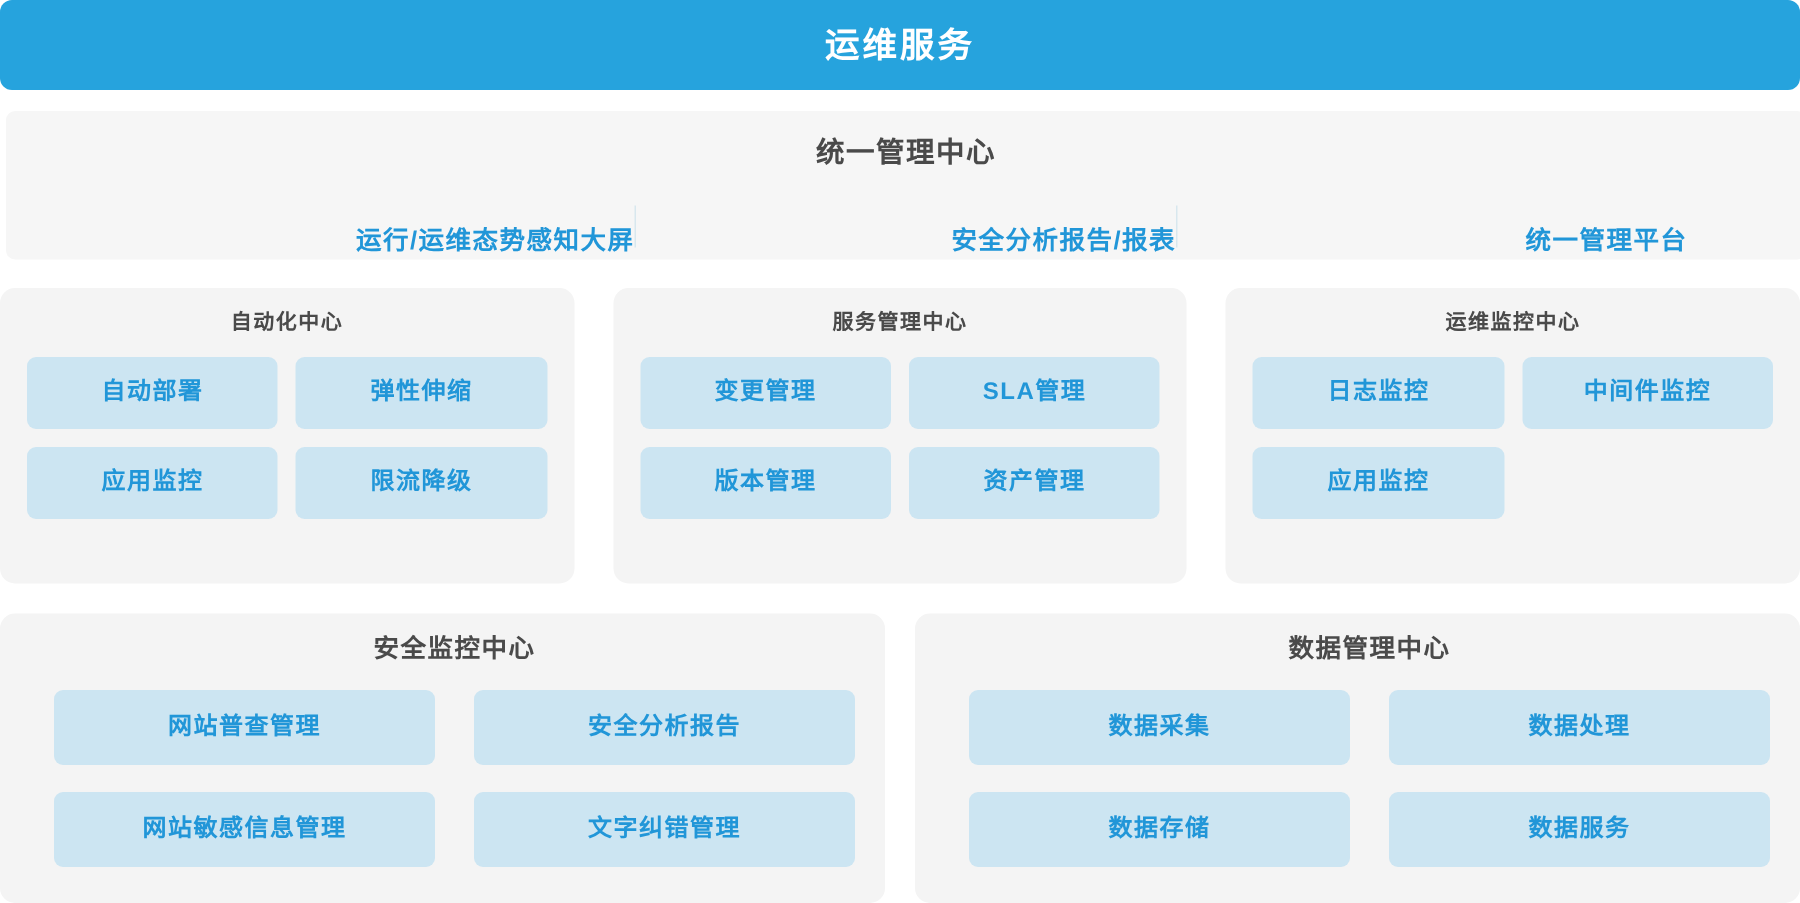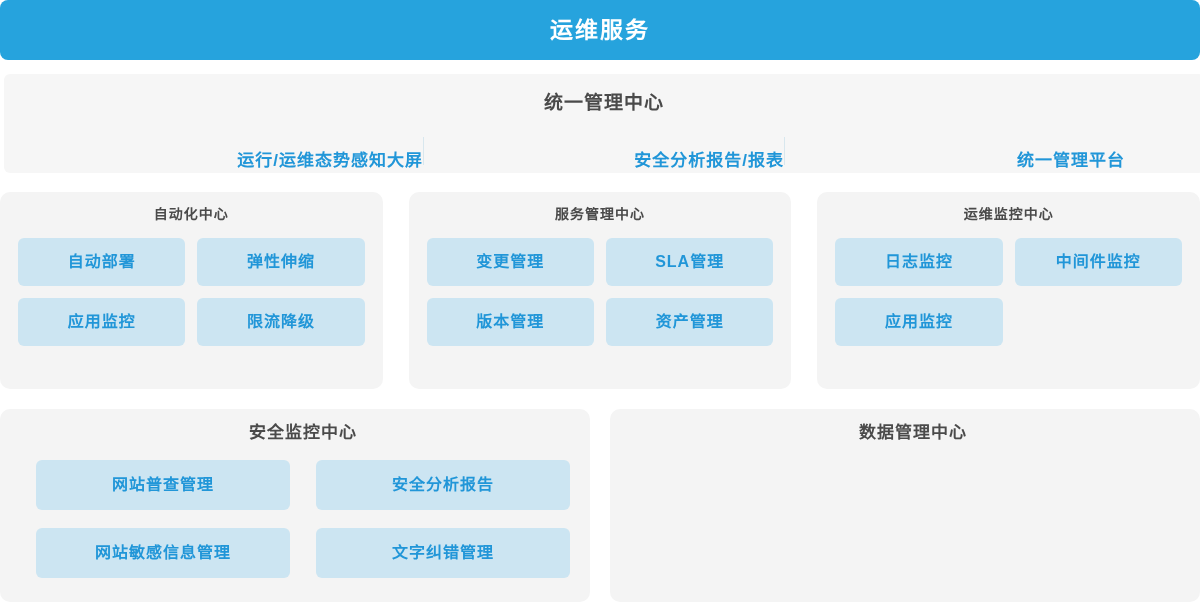--- a/index.html
+++ b/index.html
@@ -230,17 +230,23 @@
       <div class="pill-grid">
         <div class="pill">网站普查管理</div>
         <div class="pill">安全分析报告</div>
         <div class="pill">网站敏感信息管理</div>
         <div class="pill">文字纠错管理</div>
       </div>
     </div>
 
     <div class="card">
       <div class="card-title">数据管理中心</div>
+      <div class="pill-grid">
+        <div class="pill">数据采集</div>
+        <div class="pill">数据处理</div>
+        <div class="pill">数据存储</div>
+        <div class="pill">数据服务</div>
+      </div>
     </div>
 
   </div>
 
 </div>
 
 </body></html>

